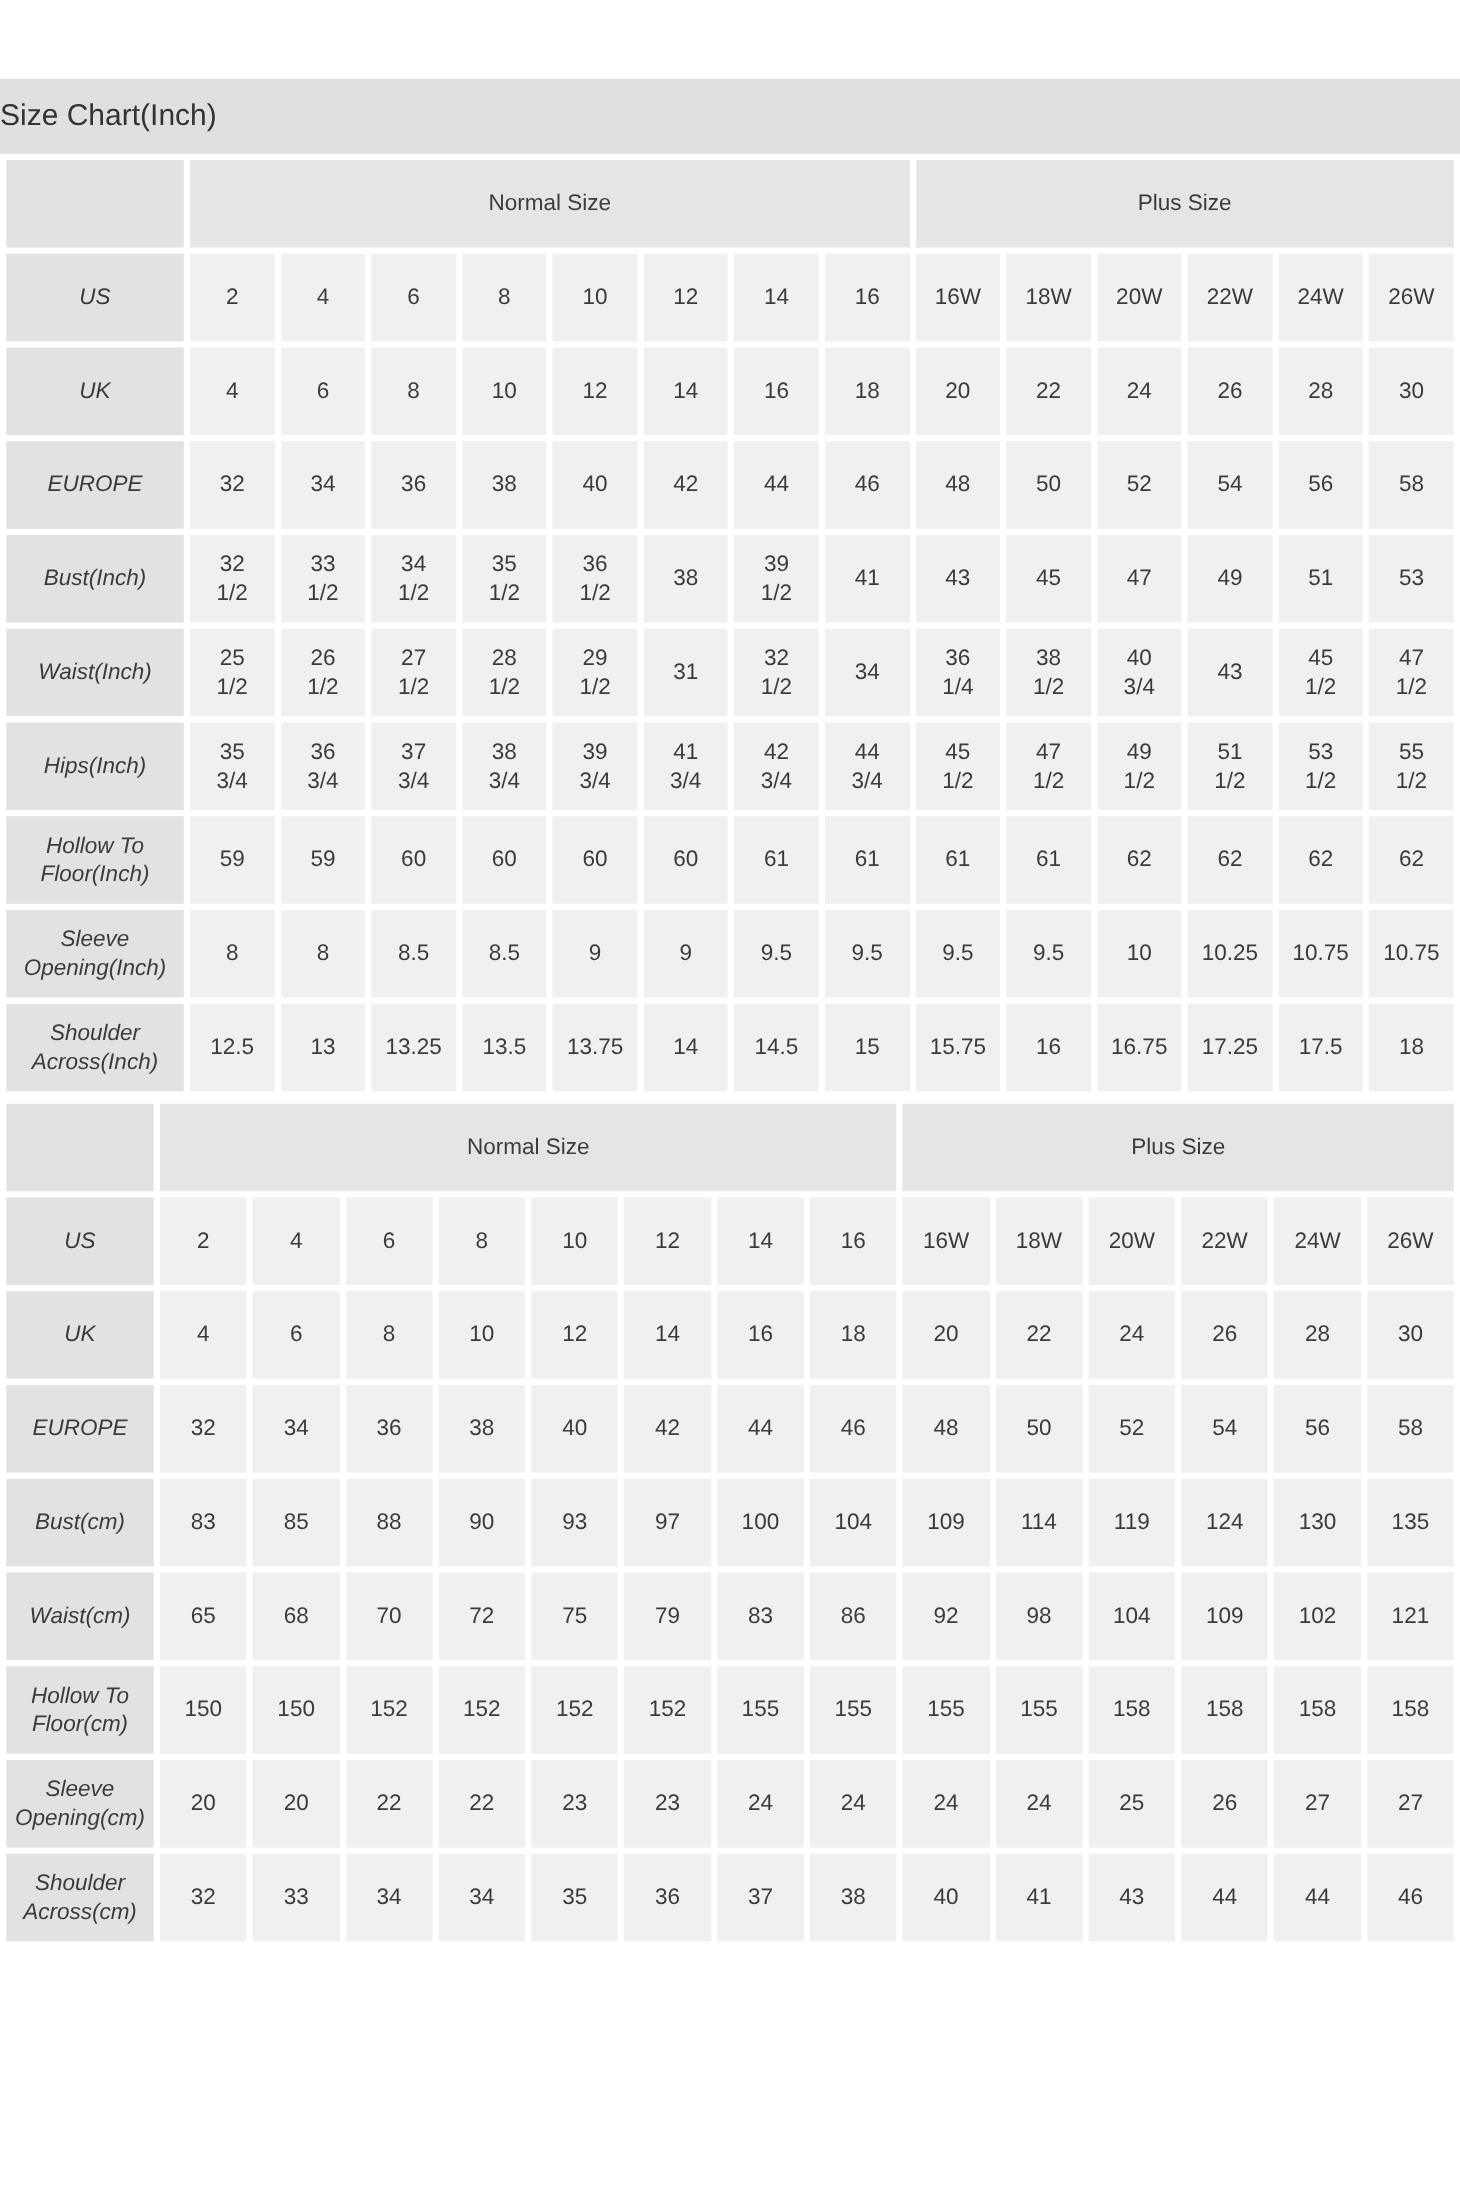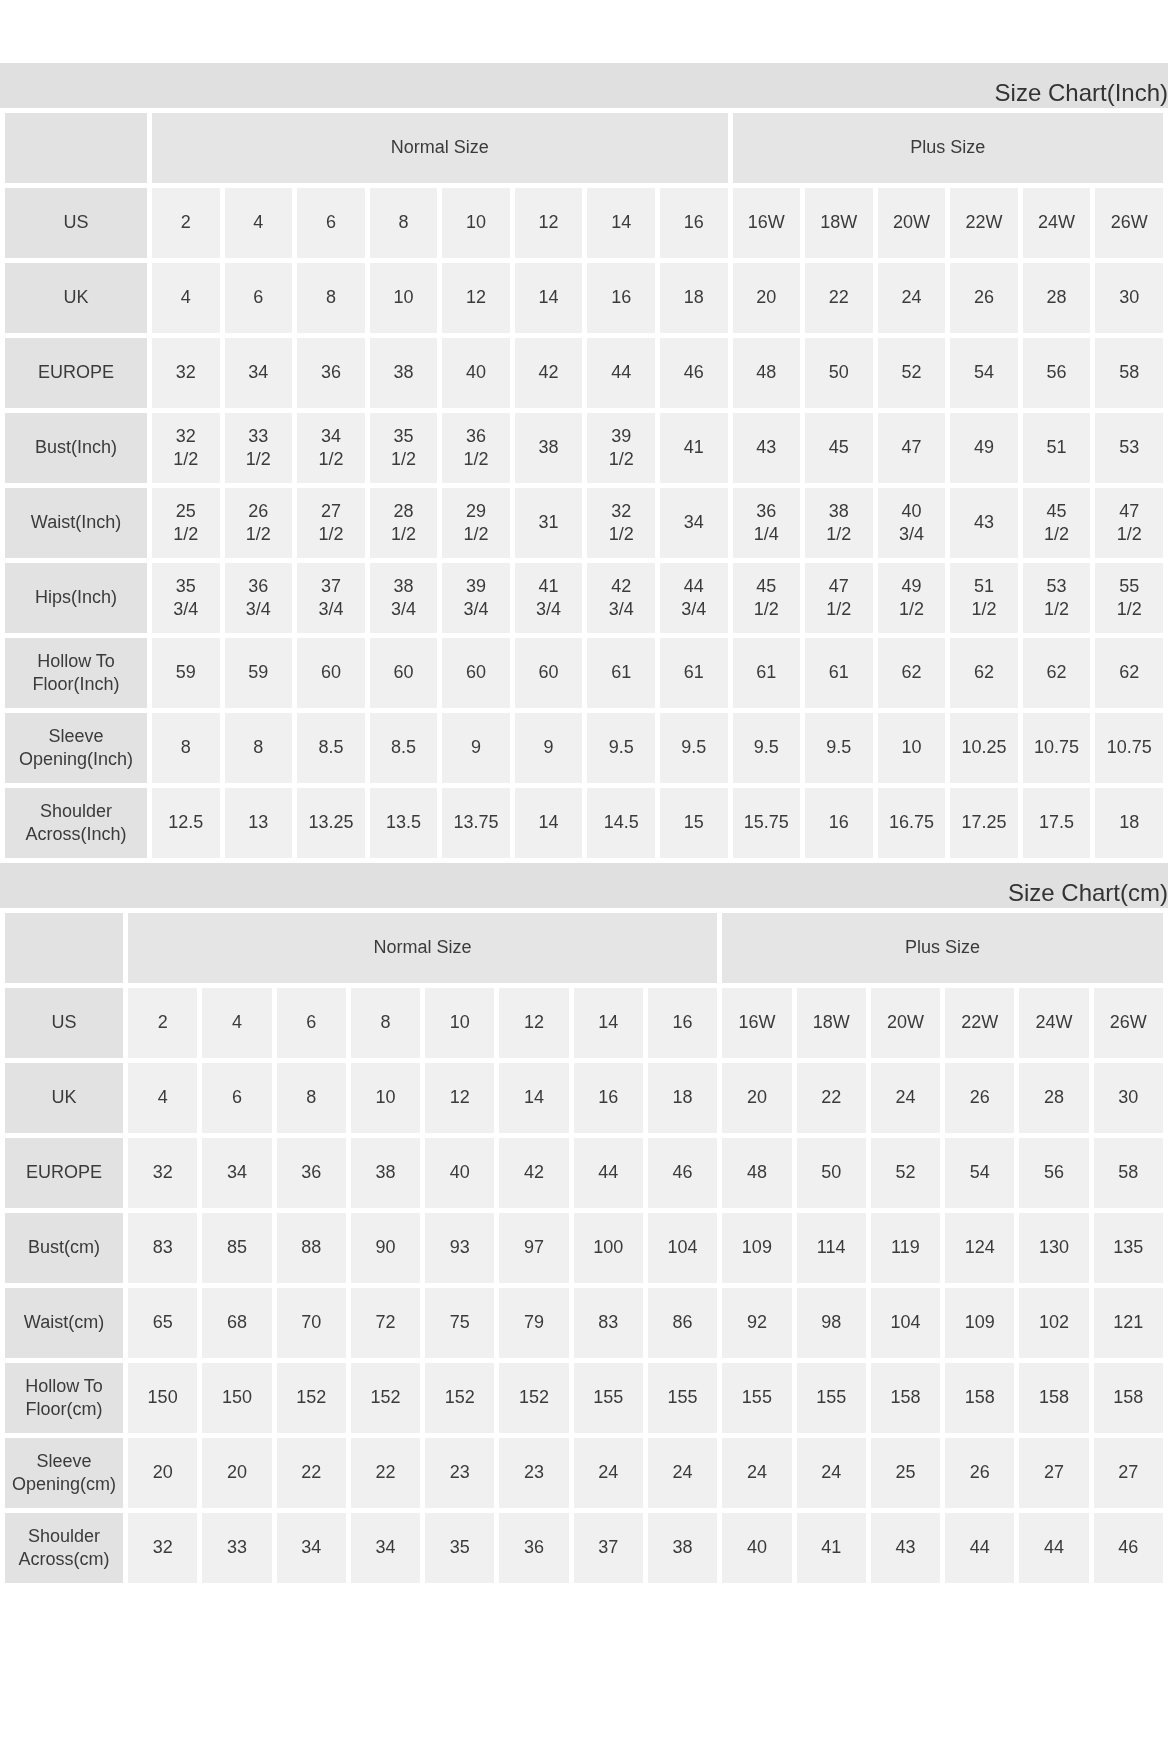--- a/index.html
+++ b/index.html
@@ -10,24 +10,24 @@
   body {
     width: 1168px;
     height: 1752px;
     font-family: "Liberation Sans", "DejaVu Sans", sans-serif;
     color: #3b3b3b;
   }
   .page {
     padding-top: 63px;
   }
   .title-band {
-    height: 45px;
+    height: 60px;
     line-height: 60px;
     background: #e0e0e0;
-    text-align: right;
+    text-align: left;
     font-size: 24px;
     color: #333333;
   }
   table.size-table {
     width: 100%;
     border-collapse: separate;
     border-spacing: 5px;
     table-layout: fixed;
   }
   table.size-table th,
@@ -35,21 +35,21 @@
     height: 70px;
     padding: 0;
     text-align: center;
     vertical-align: middle;
     font-weight: normal;
     font-size: 18px;
     line-height: 1.3;
     white-space: pre-line;
     color: #3b3b3b;
   }
-  table.size-table th { background: #e2e2e2; }
+  table.size-table th { background: #e2e2e2; font-style: italic; }
   table.size-table td { background: #f0f0f0; }
   table.size-table th.corner { background: #e2e2e2; }
   table.size-table td.group { background: #e5e5e5; }
   table.inch col.label-col { width: 142px; }
   table.cm col.label-col { width: 118px; }
 </style>
 </head>
 <body>
 
 <div class="page">
@@ -250,21 +250,20 @@
           <td>15.75</td>
           <td>16</td>
           <td>16.75</td>
           <td>17.25</td>
           <td>17.5</td>
           <td>18</td>
         </tr>
       </tbody>
   </table>
 
-  <div class="title-band">Size Chart(cm)</div>
 
   <table class="size-table cm">
     <colgroup>
       <col class="label-col">
       <col span="14">
     </colgroup>
     <tbody>
         <tr>
           <th colspan="1" class="corner"></th>
           <td colspan="8" class="group">Normal Size</td>

